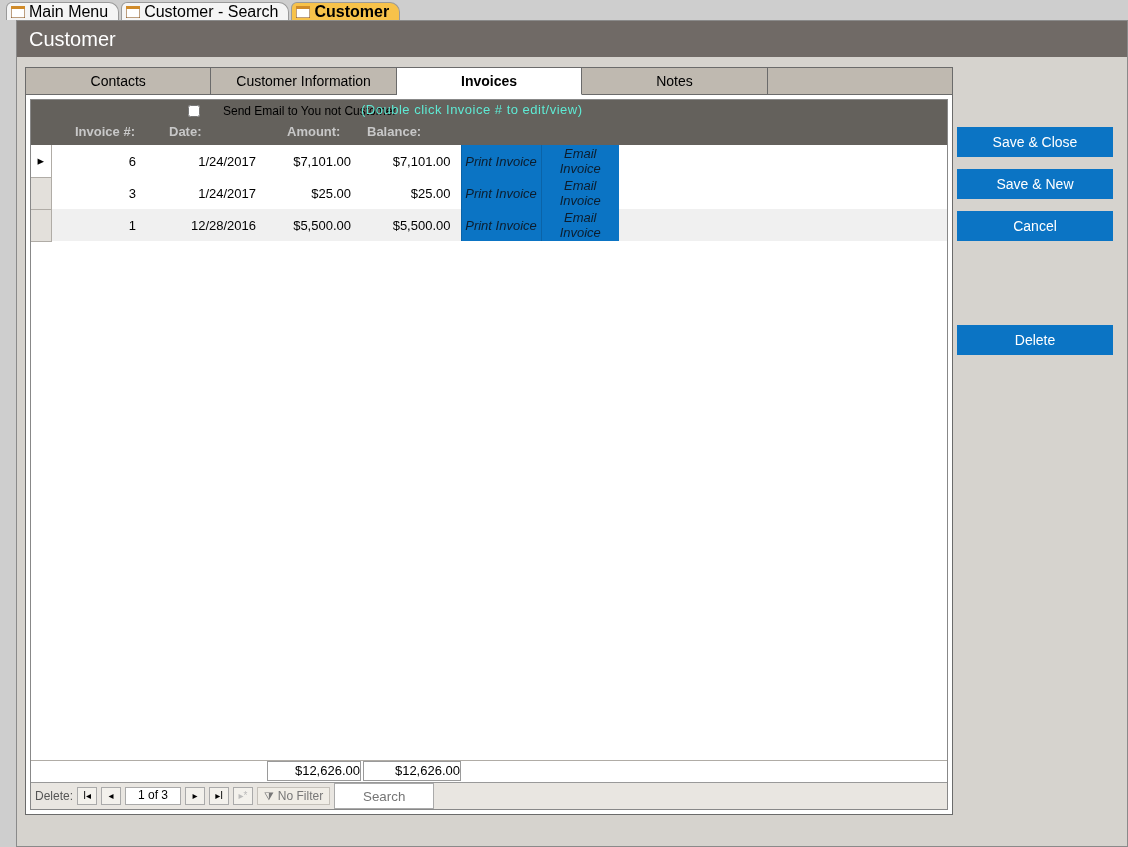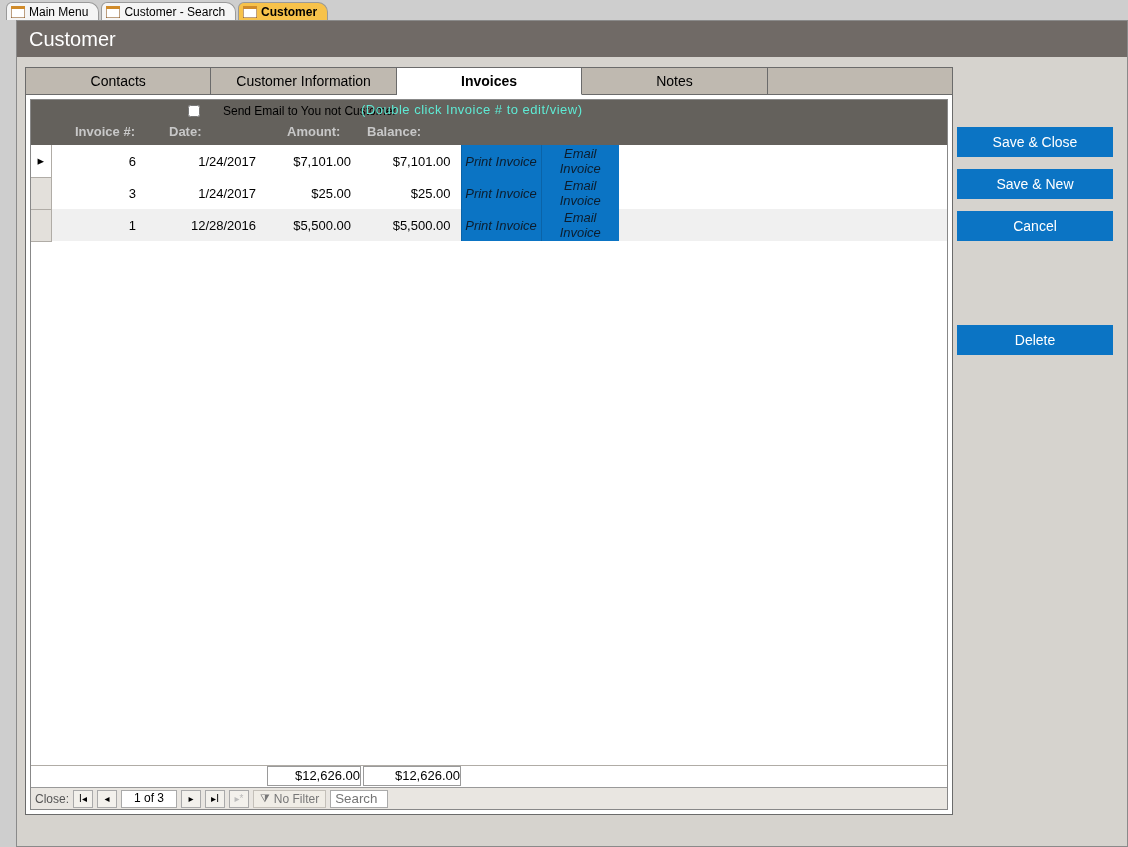--- a/index.html
+++ b/index.html
@@ -3,21 +3,21 @@
 <meta charset="utf-8">
 <style>
   * { box-sizing: border-box; }
   html, body { margin:0; padding:0; font-family: "Segoe UI", Tahoma, sans-serif; font-size:13px; background:#cecece; color:#000; }
   body { width:1128px; height:847px; overflow:hidden; position:relative; }
 
   
   .wintabs { display:flex; align-items:flex-end; height:20px; background:#cecece; padding-left:6px; }
   .wintab { display:flex; align-items:center; gap:4px; height:18px; padding:0 10px 0 4px; margin-right:2px;
             background:#f5f5f5; border:1px solid #9a9a9a; border-bottom:none;
-            border-top-left-radius:6px; border-top-right-radius:10px; font-size:12px; cursor:pointer; }
+            border-top-left-radius:6px; border-top-right-radius:10px; font-size:16px; cursor:pointer; }
   .wintab.active { background:#f7c24a; font-weight:bold; }
   .wintab .wicon { width:14px; height:12px; }
   .wicon svg { display:block; }
 
   
   .frame { position:absolute; left:16px; right:0; top:20px; bottom:0; border:1px solid #8a8a8a; background:#d6d3ce; }
   .titlebar { height:36px; background:#706a66; color:#fff; display:flex; align-items:center; padding:0 12px; font-size:20px; }
   .workarea { position:absolute; top:36px; left:0; right:0; bottom:0; display:flex; }
 
   .leftpanel { flex:1 1 auto; position:relative; padding:10px 0 0 8px; }
@@ -53,21 +53,21 @@
   .invtbl tr td.actbtn { background:#0b74c4 !important;font-style:italic; }
 
   .totals { flex:0 0 22px; border-top:1px solid #b0aca6; position:relative; background:#fff; }
   .totbox { position:absolute; top:0; height:20px; border:1px solid #9a9a9a; background:#fff; text-align:right; line-height:18px; }
 
   .recnav { flex:0 0 22px; border-top:1px solid #999; background:#e9e6e1; display:flex; align-items:center; gap:4px; font-size:12px; padding:0 4px; }
   .recnav .navlbl { color:#555; }
   .recnav button.nav { width:20px; height:18px; border:1px solid #aaa; background:#f3f1ec; font-size:10px; line-height:14px; cursor:pointer; padding:0; }
   .recbox { width:56px; height:18px; border:1px solid #aaa; background:#fff; text-align:center; }
   .nofilter { display:flex; align-items:center; gap:4px; border:1px solid #c4c0b9; height:18px; padding:0 6px; color:#777; background:#f0ede6; }
-  .searchbox { width:58px; height:18px; border:1px solid #aaa; padding:4px 4px; color:#888; background:#fff; }
+  .searchbox { width:100px; height:18px; border:1px solid #aaa; padding:12px 4px; color:#888; background:#fff;text-align:center; }
 
   
   .actbtnR { background:#0b74c4; color:#fff; height:30px; display:flex; align-items:center; justify-content:center; font-size:14px; border:none; cursor:pointer; }
   .spacer { height:60px; }
 
   
   .c-inv { width:95px; }
   .c-date { width:120px; }
   .c-amt { width:95px; }
   .c-bal { width:100px; }
@@ -181,21 +181,21 @@
             </tbody>
               </table>
           </div>
 
           <div class="totals">
             <div class="totbox" style="left:236px; width:94px;">$12,626.00</div>
             <div class="totbox" style="left:332px; width:98px;">$12,626.00</div>
           </div>
 
           <div class="recnav">
-            <span class="navlbl">Close:</span>
+            <span class="navlbl">Delete:</span>
             <button class="nav">I◂</button>
             <button class="nav">◂</button>
             <div class="recbox">1 of 3</div>
             <button class="nav">▸</button>
             <button class="nav">▸I</button>
             <button class="nav" style="color:#bbb;">▸*</button>
             <div class="nofilter">
               <span style="font-size:11px;">⧩</span>
               <span>No Filter</span>
             </div>

